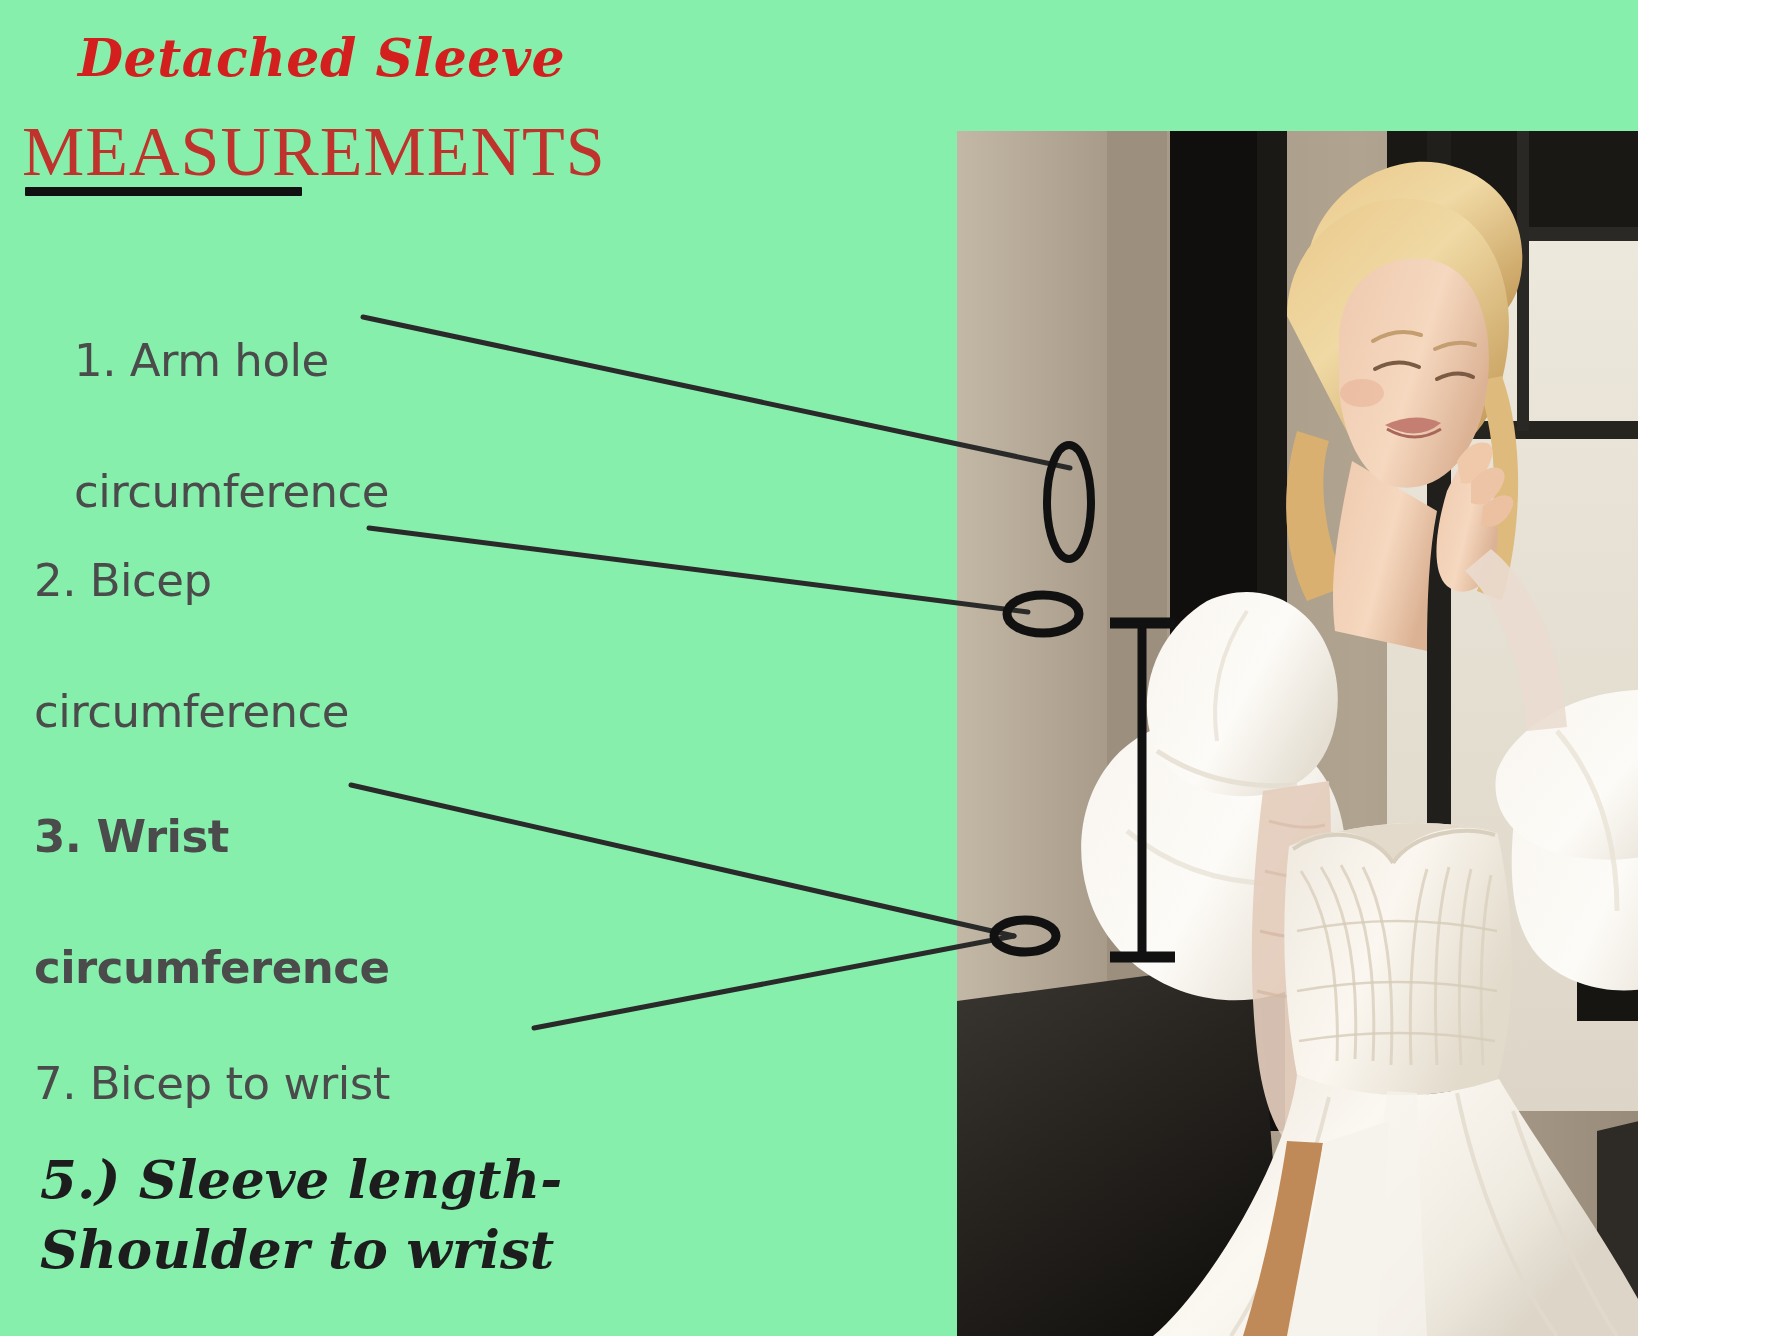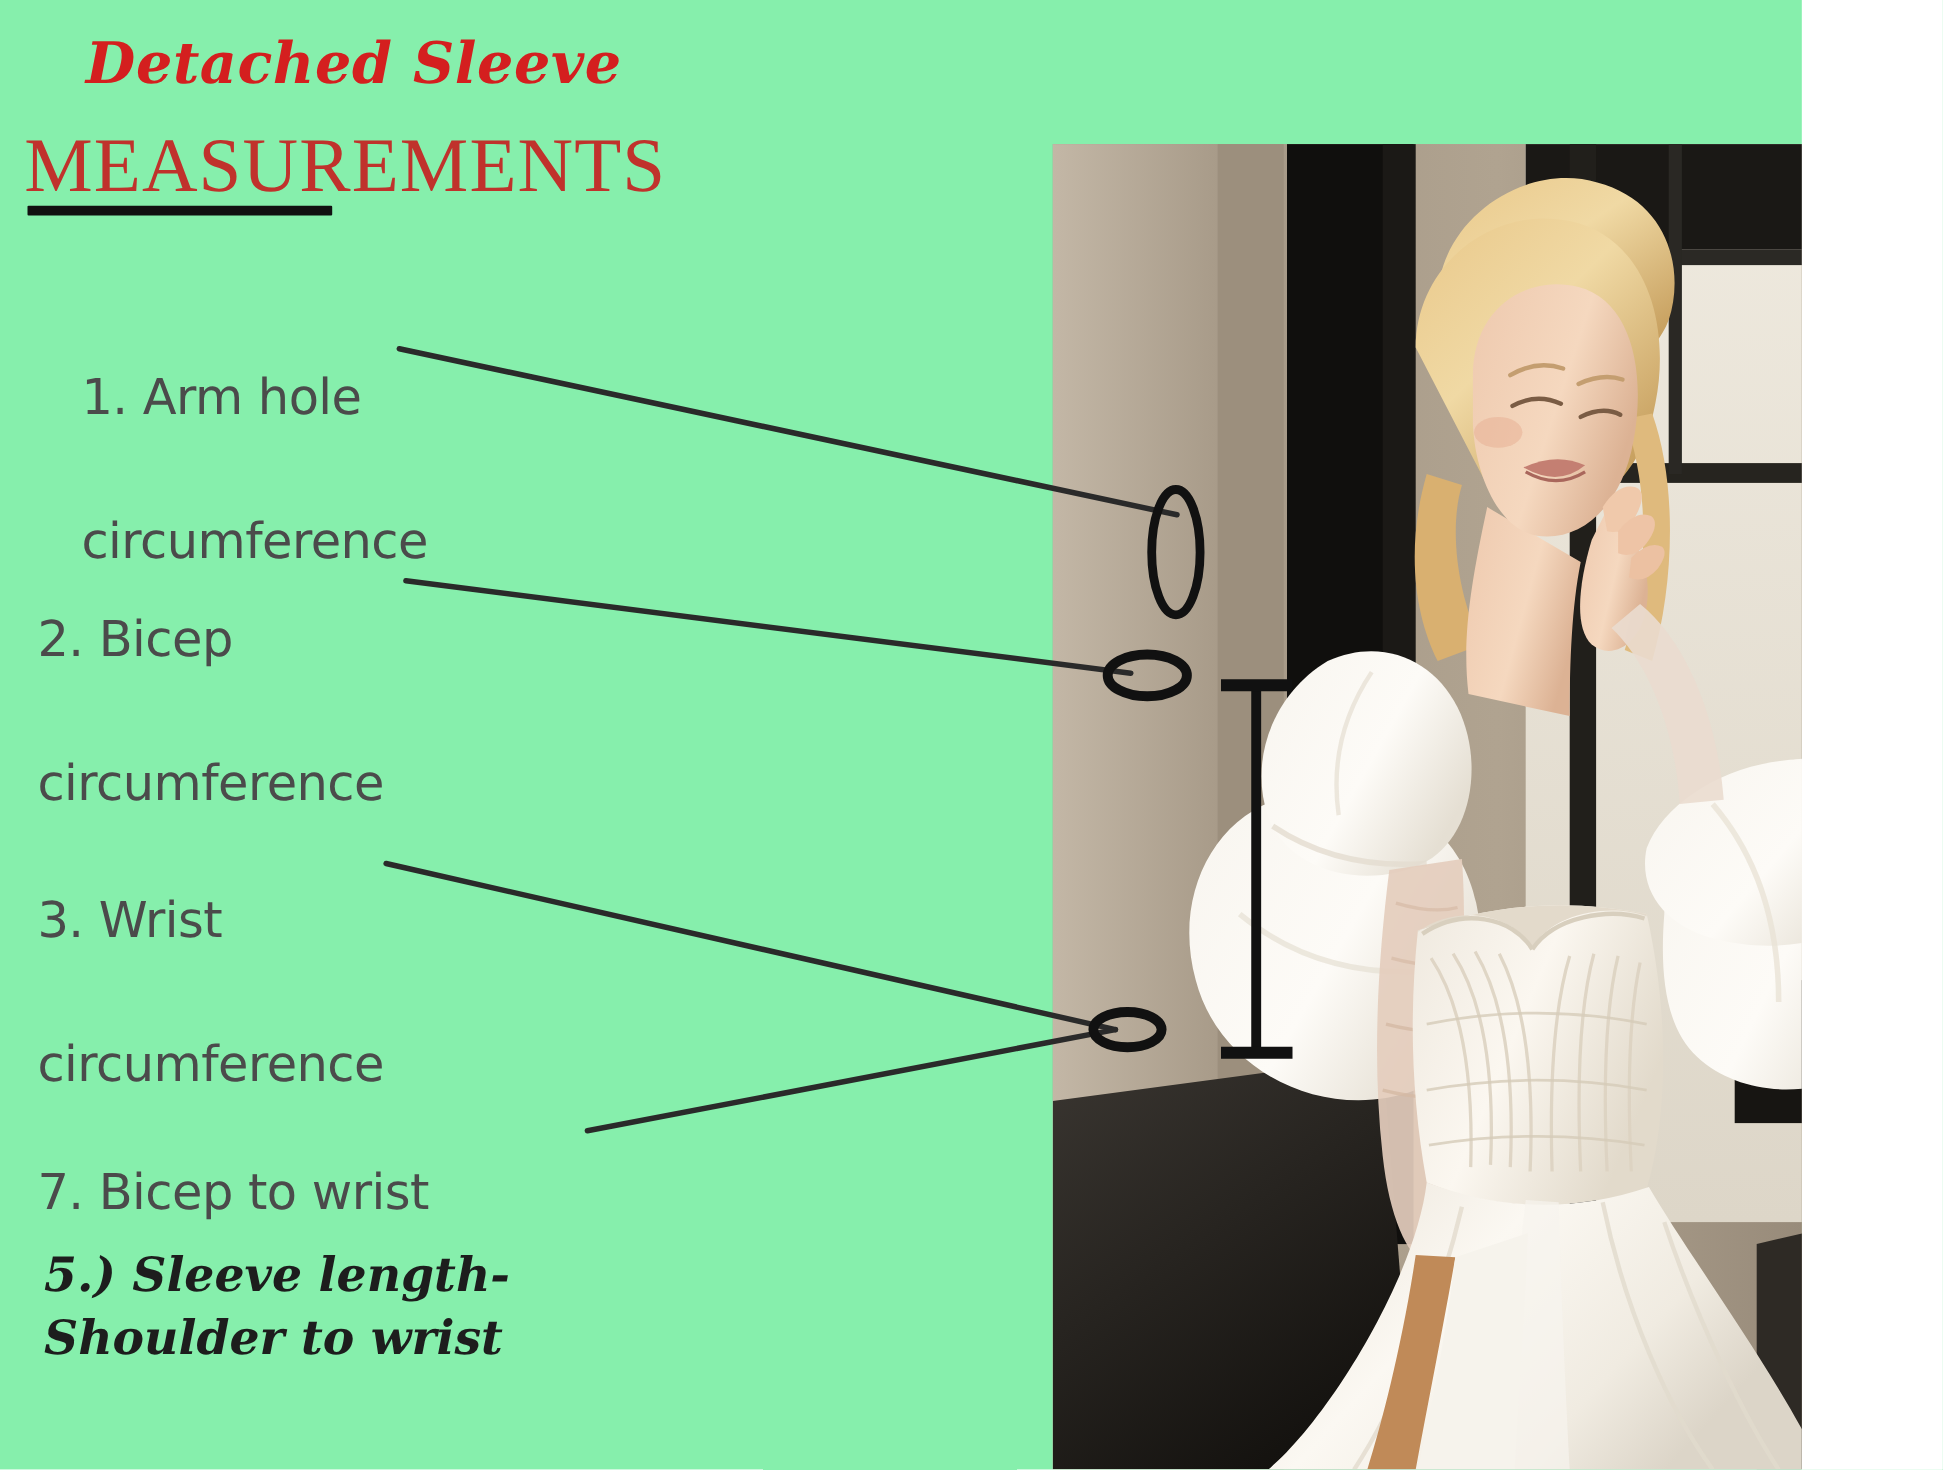--- a/index.html
+++ b/index.html
@@ -56,31 +56,31 @@
     font-size: 45px;
     line-height: 1.46;
     color: #4b4b4b;
     letter-spacing: -0.5px;
     white-space: pre-line;
   }
   .meas-item .ln { display: block; }
 
   #item-1 { left: 34px; top: 262px; margin-left: 40px; }
   #item-2 { left: 34px; top: 482px; }
-  #item-3 { left: 34px; top: 738px; }
+  #item-3 { left: 34px; top: 738px; font-weight: bold; }
   #item-4 { left: 34px; top: 985px; }
 
   #item-5 {
     position: absolute;
     left: 40px;
     top: 1075px;
     font-family: "DejaVu Serif", serif;
     font-style: italic;
     font-weight: bold;
-    font-size: 43px;
+    font-size: 53px;
     line-height: 1.32;
     color: #1d1d1d;
     white-space: pre-line;
   }
 
   
   #photo {
     position: absolute;
     left: 957px;
     top: 131px;

